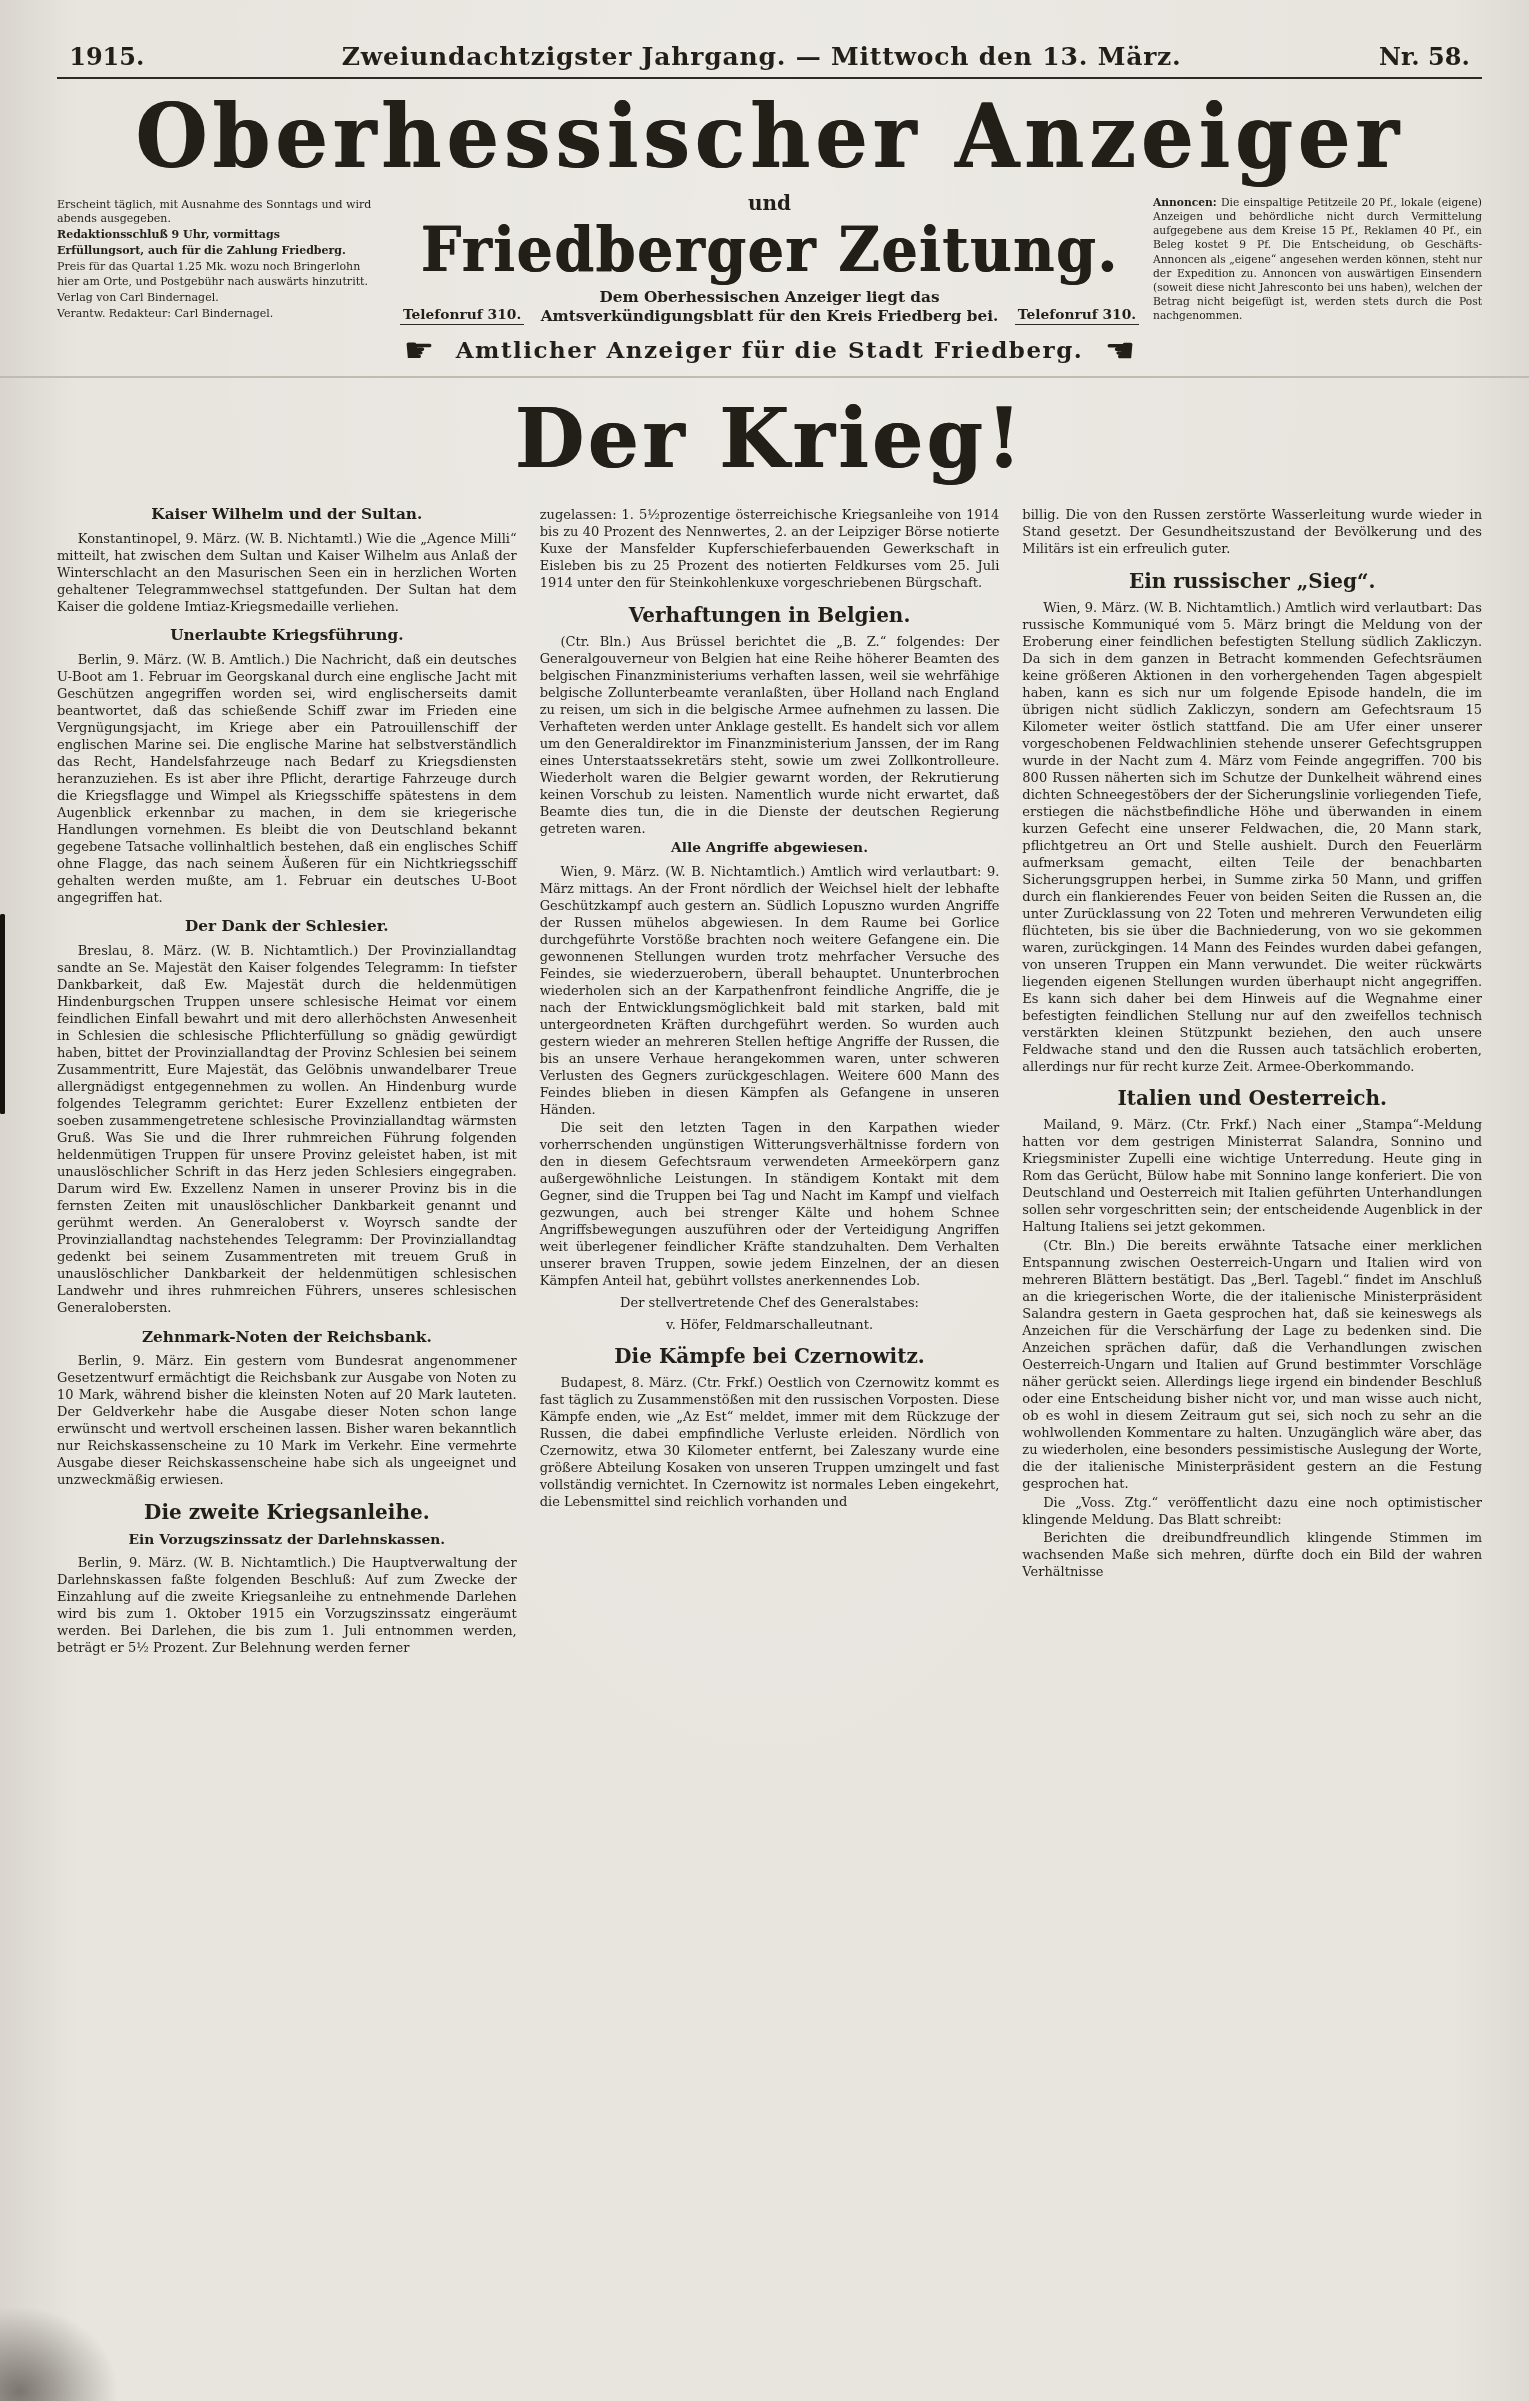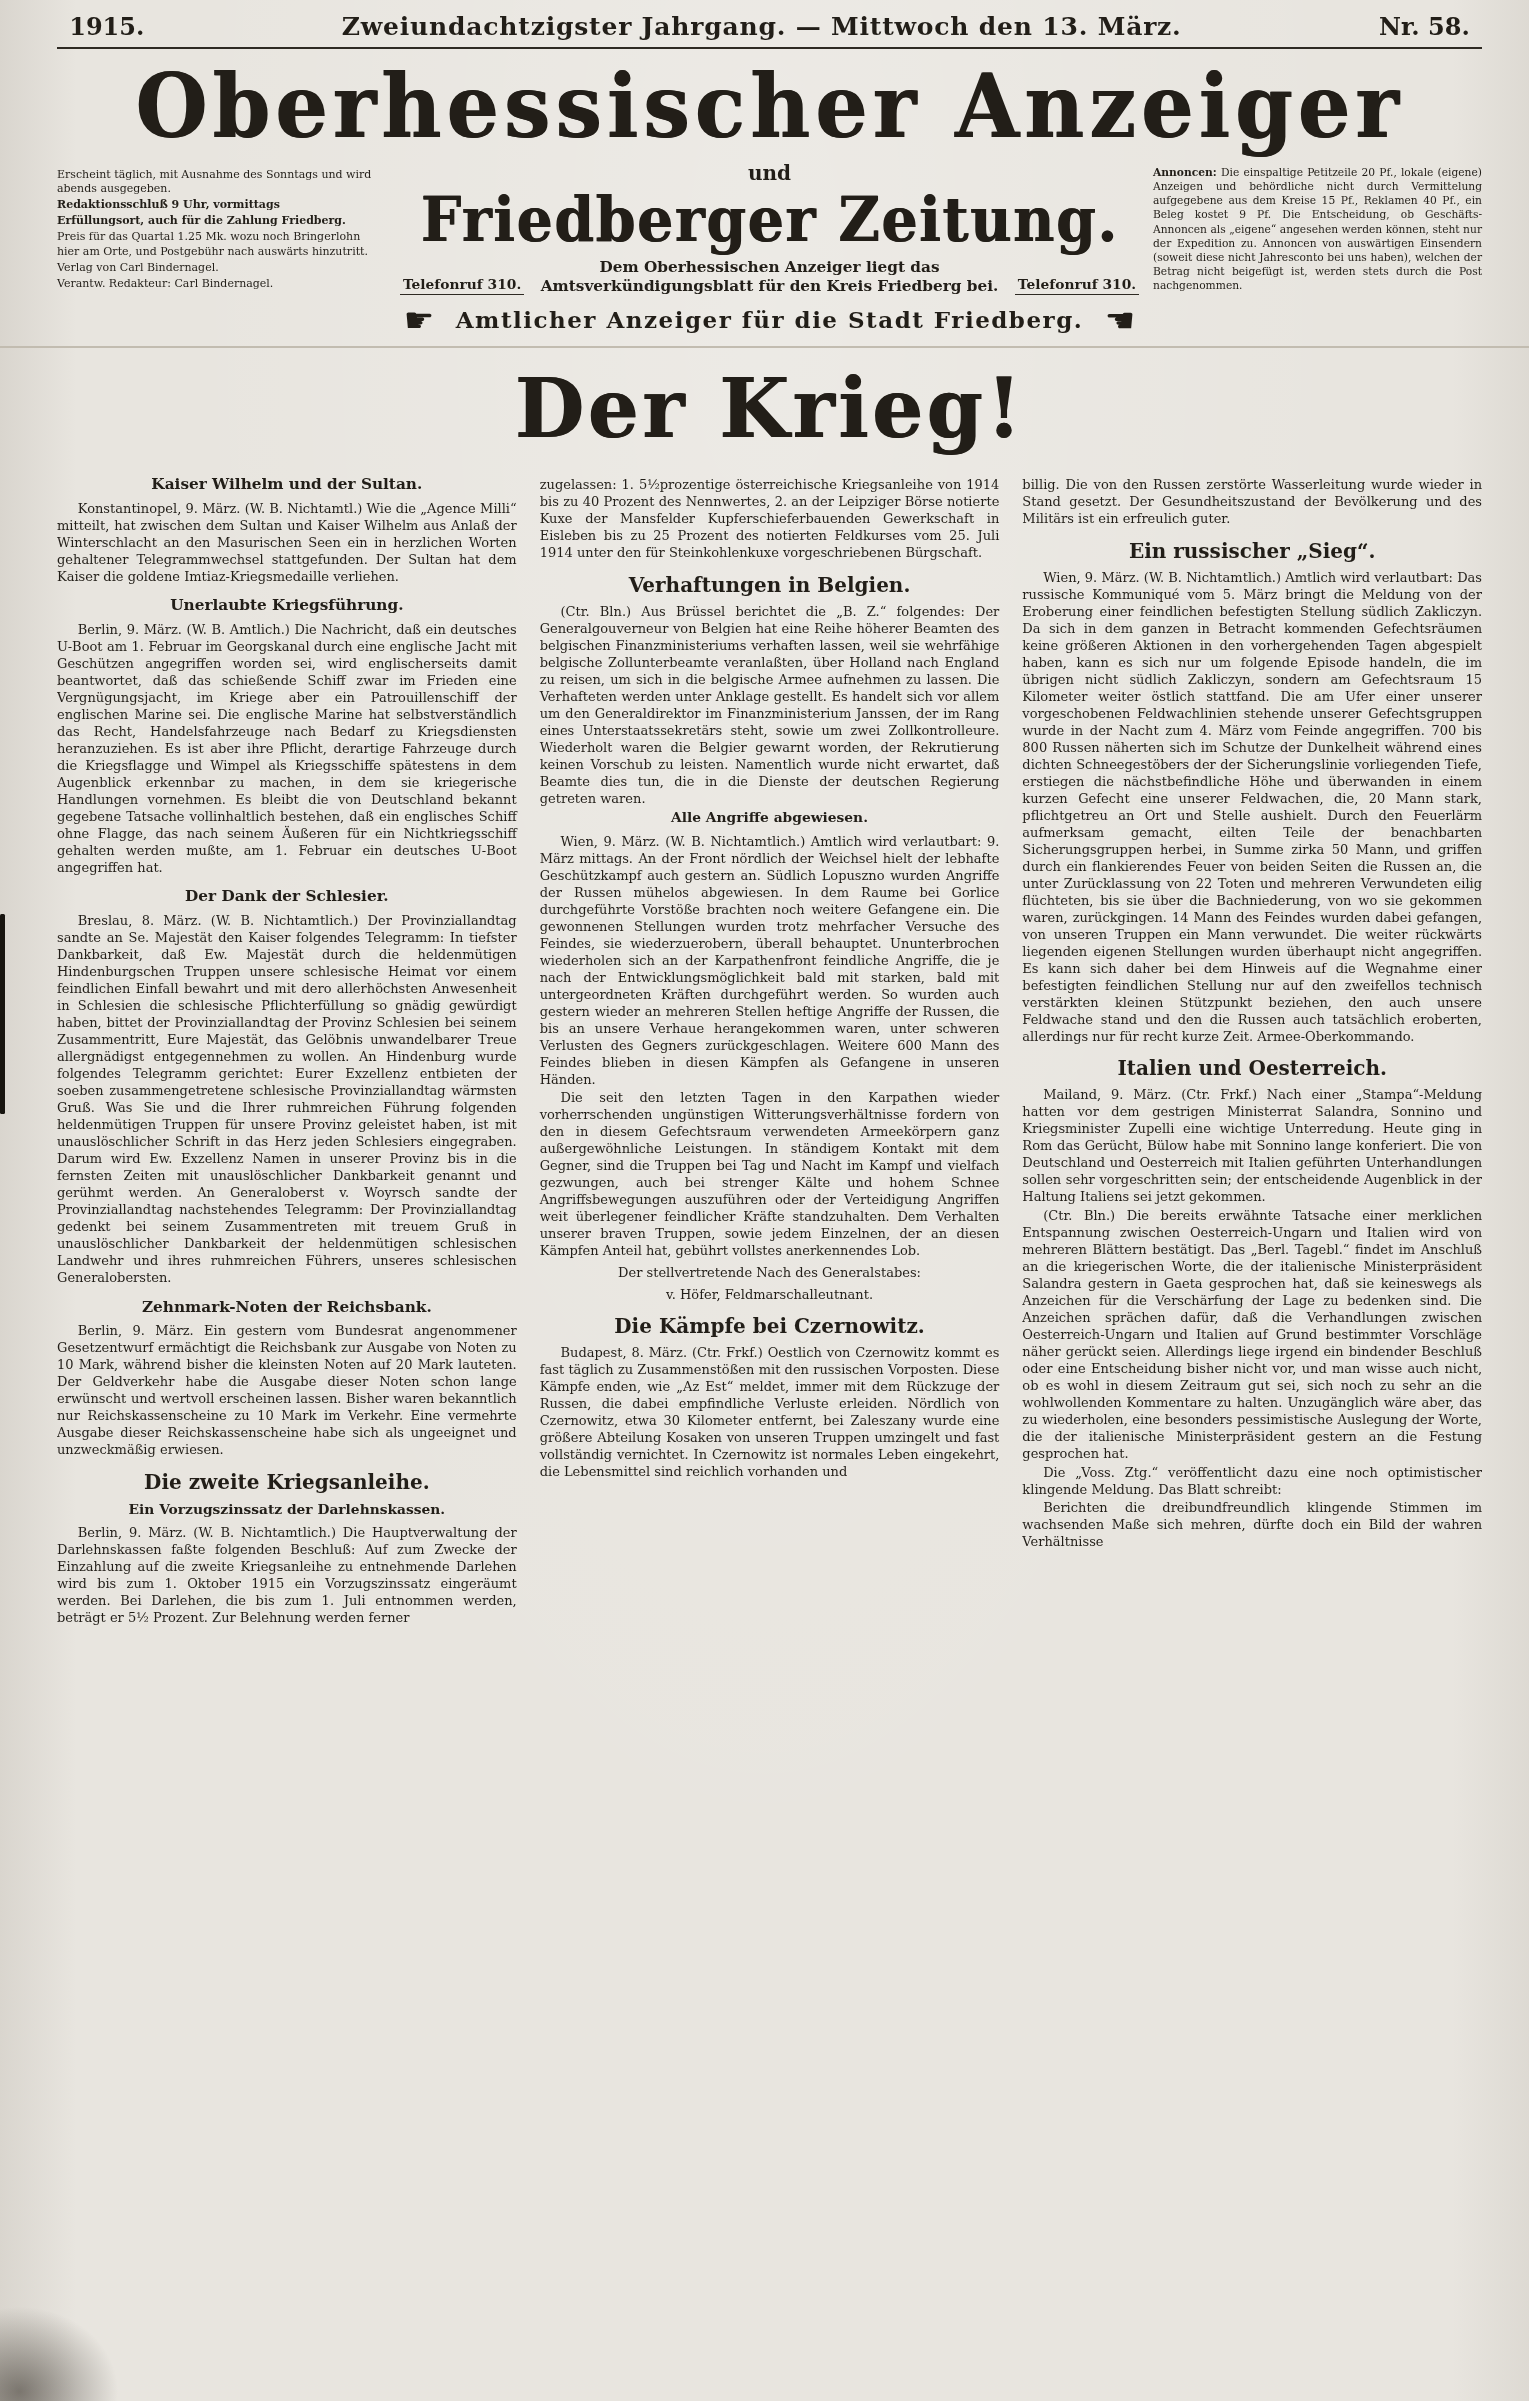--- a/index.html
+++ b/index.html
@@ -13,21 +13,21 @@
   .sheet{
     position:relative;width:1529px;height:2401px;background:var(--paper);
     color:var(--ink);font-family:"DejaVu Serif",serif;overflow:hidden;
   }
   .sheet::before{
     content:"";position:absolute;inset:0;pointer-events:none;
     background:
       linear-gradient(90deg, rgba(110,100,85,.12), rgba(0,0,0,0) 5%, rgba(0,0,0,0) 95%, rgba(110,100,85,.09)),
       radial-gradient(ellipse at 50% 12%, rgba(255,255,255,.20), rgba(0,0,0,0) 55%);
   }
-  .inner{position:relative;padding:12px 47px 0 57px}
+  .inner{position:relative;padding:42px 47px 0 57px}
 
   
   .topbar{display:flex;justify-content:space-between;align-items:baseline;
     font-weight:bold;font-size:24px;padding:0 12.2px 6.1px 12.2px;border-bottom:2.3px solid var(--rule)}
   .topbar .center{font-size:25px;letter-spacing:0.8px}
 
   
   .m-title{margin-top:7.6px;text-align:center;font-weight:bold;font-size:75px;line-height:1.15;
     letter-spacing:4.6px;transform:scale(1.10,1.16);transform-origin:center top;
     text-shadow:0.8px 0 0 currentColor;white-space:nowrap}
@@ -133,21 +133,21 @@
           <div class="art-sub">Ein Vorzugszinssatz der Darlehnskassen.</div>
           <p class="art-p">Berlin, 9. März. (W. B. Nichtamtlich.) Die Hauptverwaltung der Darlehnskassen faßte folgenden Beschluß: Auf zum Zwecke der Einzahlung auf die zweite Kriegsanleihe zu entnehmende Darlehen wird bis zum 1. Oktober 1915 ein Vorzugszinssatz eingeräumt werden. Bei Darlehen, die bis zum 1. Juli entnommen werden, beträgt er 5½ Prozent. Zur Belehnung werden ferner</p>
         </div>
       <div class="col">
           <p class="art-p noind">zugelassen: 1. 5½prozentige österreichische Kriegsanleihe von 1914 bis zu 40 Prozent des Nennwertes, 2. an der Leipziger Börse notierte Kuxe der Mansfelder Kupferschieferbauenden Gewerkschaft in Eisleben bis zu 25 Prozent des notierten Feldkurses vom 25. Juli 1914 unter den für Steinkohlenkuxe vorgeschriebenen Bürgschaft.</p>
           <div class="art-head lv1">Verhaftungen in Belgien.</div>
           <p class="art-p">(Ctr. Bln.) Aus Brüssel berichtet die „B. Z.“ folgendes: Der Generalgouverneur von Belgien hat eine Reihe höherer Beamten des belgischen Finanzministeriums verhaften lassen, weil sie wehrfähige belgische Zollunterbeamte veranlaßten, über Holland nach England zu reisen, um sich in die belgische Armee aufnehmen zu lassen. Die Verhafteten werden unter Anklage gestellt. Es handelt sich vor allem um den Generaldirektor im Finanzministerium Janssen, der im Rang eines Unterstaatssekretärs steht, sowie um zwei Zollkontrolleure. Wiederholt waren die Belgier gewarnt worden, der Rekrutierung keinen Vorschub zu leisten. Namentlich wurde nicht erwartet, daß Beamte dies tun, die in die Dienste der deutschen Regierung getreten waren.</p>
           <div class="art-sub">Alle Angriffe abgewiesen.</div>
           <p class="art-p">Wien, 9. März. (W. B. Nichtamtlich.) Amtlich wird verlautbart: 9. März mittags. An der Front nördlich der Weichsel hielt der lebhafte Geschützkampf auch gestern an. Südlich Lopuszno wurden Angriffe der Russen mühelos abgewiesen. In dem Raume bei Gorlice durchgeführte Vorstöße brachten noch weitere Gefangene ein. Die gewonnenen Stellungen wurden trotz mehrfacher Versuche des Feindes, sie wiederzuerobern, überall behauptet. Ununterbrochen wiederholen sich an der Karpathenfront feindliche Angriffe, die je nach der Entwicklungsmöglichkeit bald mit starken, bald mit untergeordneten Kräften durchgeführt werden. So wurden auch gestern wieder an mehreren Stellen heftige Angriffe der Russen, die bis an unsere Verhaue herangekommen waren, unter schweren Verlusten des Gegners zurückgeschlagen. Weitere 600 Mann des Feindes blieben in diesen Kämpfen als Gefangene in unseren Händen.</p>
           <p class="art-p">Die seit den letzten Tagen in den Karpathen wieder vorherrschenden ungünstigen Witterungsverhältnisse fordern von den in diesem Gefechtsraum verwendeten Armeekörpern ganz außergewöhnliche Leistungen. In ständigem Kontakt mit dem Gegner, sind die Truppen bei Tag und Nacht im Kampf und vielfach gezwungen, auch bei strenger Kälte und hohem Schnee Angriffsbewegungen auszuführen oder der Verteidigung Angriffen weit überlegener feindlicher Kräfte standzuhalten. Dem Verhalten unserer braven Truppen, sowie jedem Einzelnen, der an diesen Kämpfen Anteil hat, gebührt vollstes anerkennendes Lob.</p>
-          <p class="art-p ctr">Der stellvertretende Nach des Generalstabes:</p>
+          <p class="art-p ctr">Der stellvertretende Chef des Generalstabes:</p>
           <p class="art-p ctr">v. Höfer, Feldmarschalleutnant.</p>
           <div class="art-head lv1">Die Kämpfe bei Czernowitz.</div>
           <p class="art-p">Budapest, 8. März. (Ctr. Frkf.) Oestlich von Czernowitz kommt es fast täglich zu Zusammenstößen mit den russischen Vorposten. Diese Kämpfe enden, wie „Az Est“ meldet, immer mit dem Rückzuge der Russen, die dabei empfindliche Verluste erleiden. Nördlich von Czernowitz, etwa 30 Kilometer entfernt, bei Zaleszany wurde eine größere Abteilung Kosaken von unseren Truppen umzingelt und fast vollständig vernichtet. In Czernowitz ist normales Leben eingekehrt, die Lebensmittel sind reichlich vorhanden und</p>
         </div>
       <div class="col">
           <p class="art-p noind">billig. Die von den Russen zerstörte Wasserleitung wurde wieder in Stand gesetzt. Der Gesundheitszustand der Bevölkerung und des Militärs ist ein erfreulich guter.</p>
           <div class="art-head lv1">Ein russischer „Sieg“.</div>
           <p class="art-p">Wien, 9. März. (W. B. Nichtamtlich.) Amtlich wird verlautbart: Das russische Kommuniqué vom 5. März bringt die Meldung von der Eroberung einer feindlichen befestigten Stellung südlich Zakliczyn. Da sich in dem ganzen in Betracht kommenden Gefechtsräumen keine größeren Aktionen in den vorhergehenden Tagen abgespielt haben, kann es sich nur um folgende Episode handeln, die im übrigen nicht südlich Zakliczyn, sondern am Gefechtsraum 15 Kilometer weiter östlich stattfand. Die am Ufer einer unserer vorgeschobenen Feldwachlinien stehende unserer Gefechtsgruppen wurde in der Nacht zum 4. März vom Feinde angegriffen. 700 bis 800 Russen näherten sich im Schutze der Dunkelheit während eines dichten Schneegestöbers der der Sicherungslinie vorliegenden Tiefe, erstiegen die nächstbefindliche Höhe und überwanden in einem kurzen Gefecht eine unserer Feldwachen, die, 20 Mann stark, pflichtgetreu an Ort und Stelle aushielt. Durch den Feuerlärm aufmerksam gemacht, eilten Teile der benachbarten Sicherungsgruppen herbei, in Summe zirka 50 Mann, und griffen durch ein flankierendes Feuer von beiden Seiten die Russen an, die unter Zurücklassung von 22 Toten und mehreren Verwundeten eilig flüchteten, bis sie über die Bachniederung, von wo sie gekommen waren, zurückgingen. 14 Mann des Feindes wurden dabei gefangen, von unseren Truppen ein Mann verwundet. Die weiter rückwärts liegenden eigenen Stellungen wurden überhaupt nicht angegriffen. Es kann sich daher bei dem Hinweis auf die Wegnahme einer befestigten feindlichen Stellung nur auf den zweifellos technisch verstärkten kleinen Stützpunkt beziehen, den auch unsere Feldwache stand und den die Russen auch tatsächlich eroberten, allerdings nur für recht kurze Zeit. Armee-Oberkommando.</p>
           <div class="art-head lv1">Italien und Oesterreich.</div>
           <p class="art-p">Mailand, 9. März. (Ctr. Frkf.) Nach einer „Stampa“-Meldung hatten vor dem gestrigen Ministerrat Salandra, Sonnino und Kriegsminister Zupelli eine wichtige Unterredung. Heute ging in Rom das Gerücht, Bülow habe mit Sonnino lange konferiert. Die von Deutschland und Oesterreich mit Italien geführten Unterhandlungen sollen sehr vorgeschritten sein; der entscheidende Augenblick in der Haltung Italiens sei jetzt gekommen.</p>

